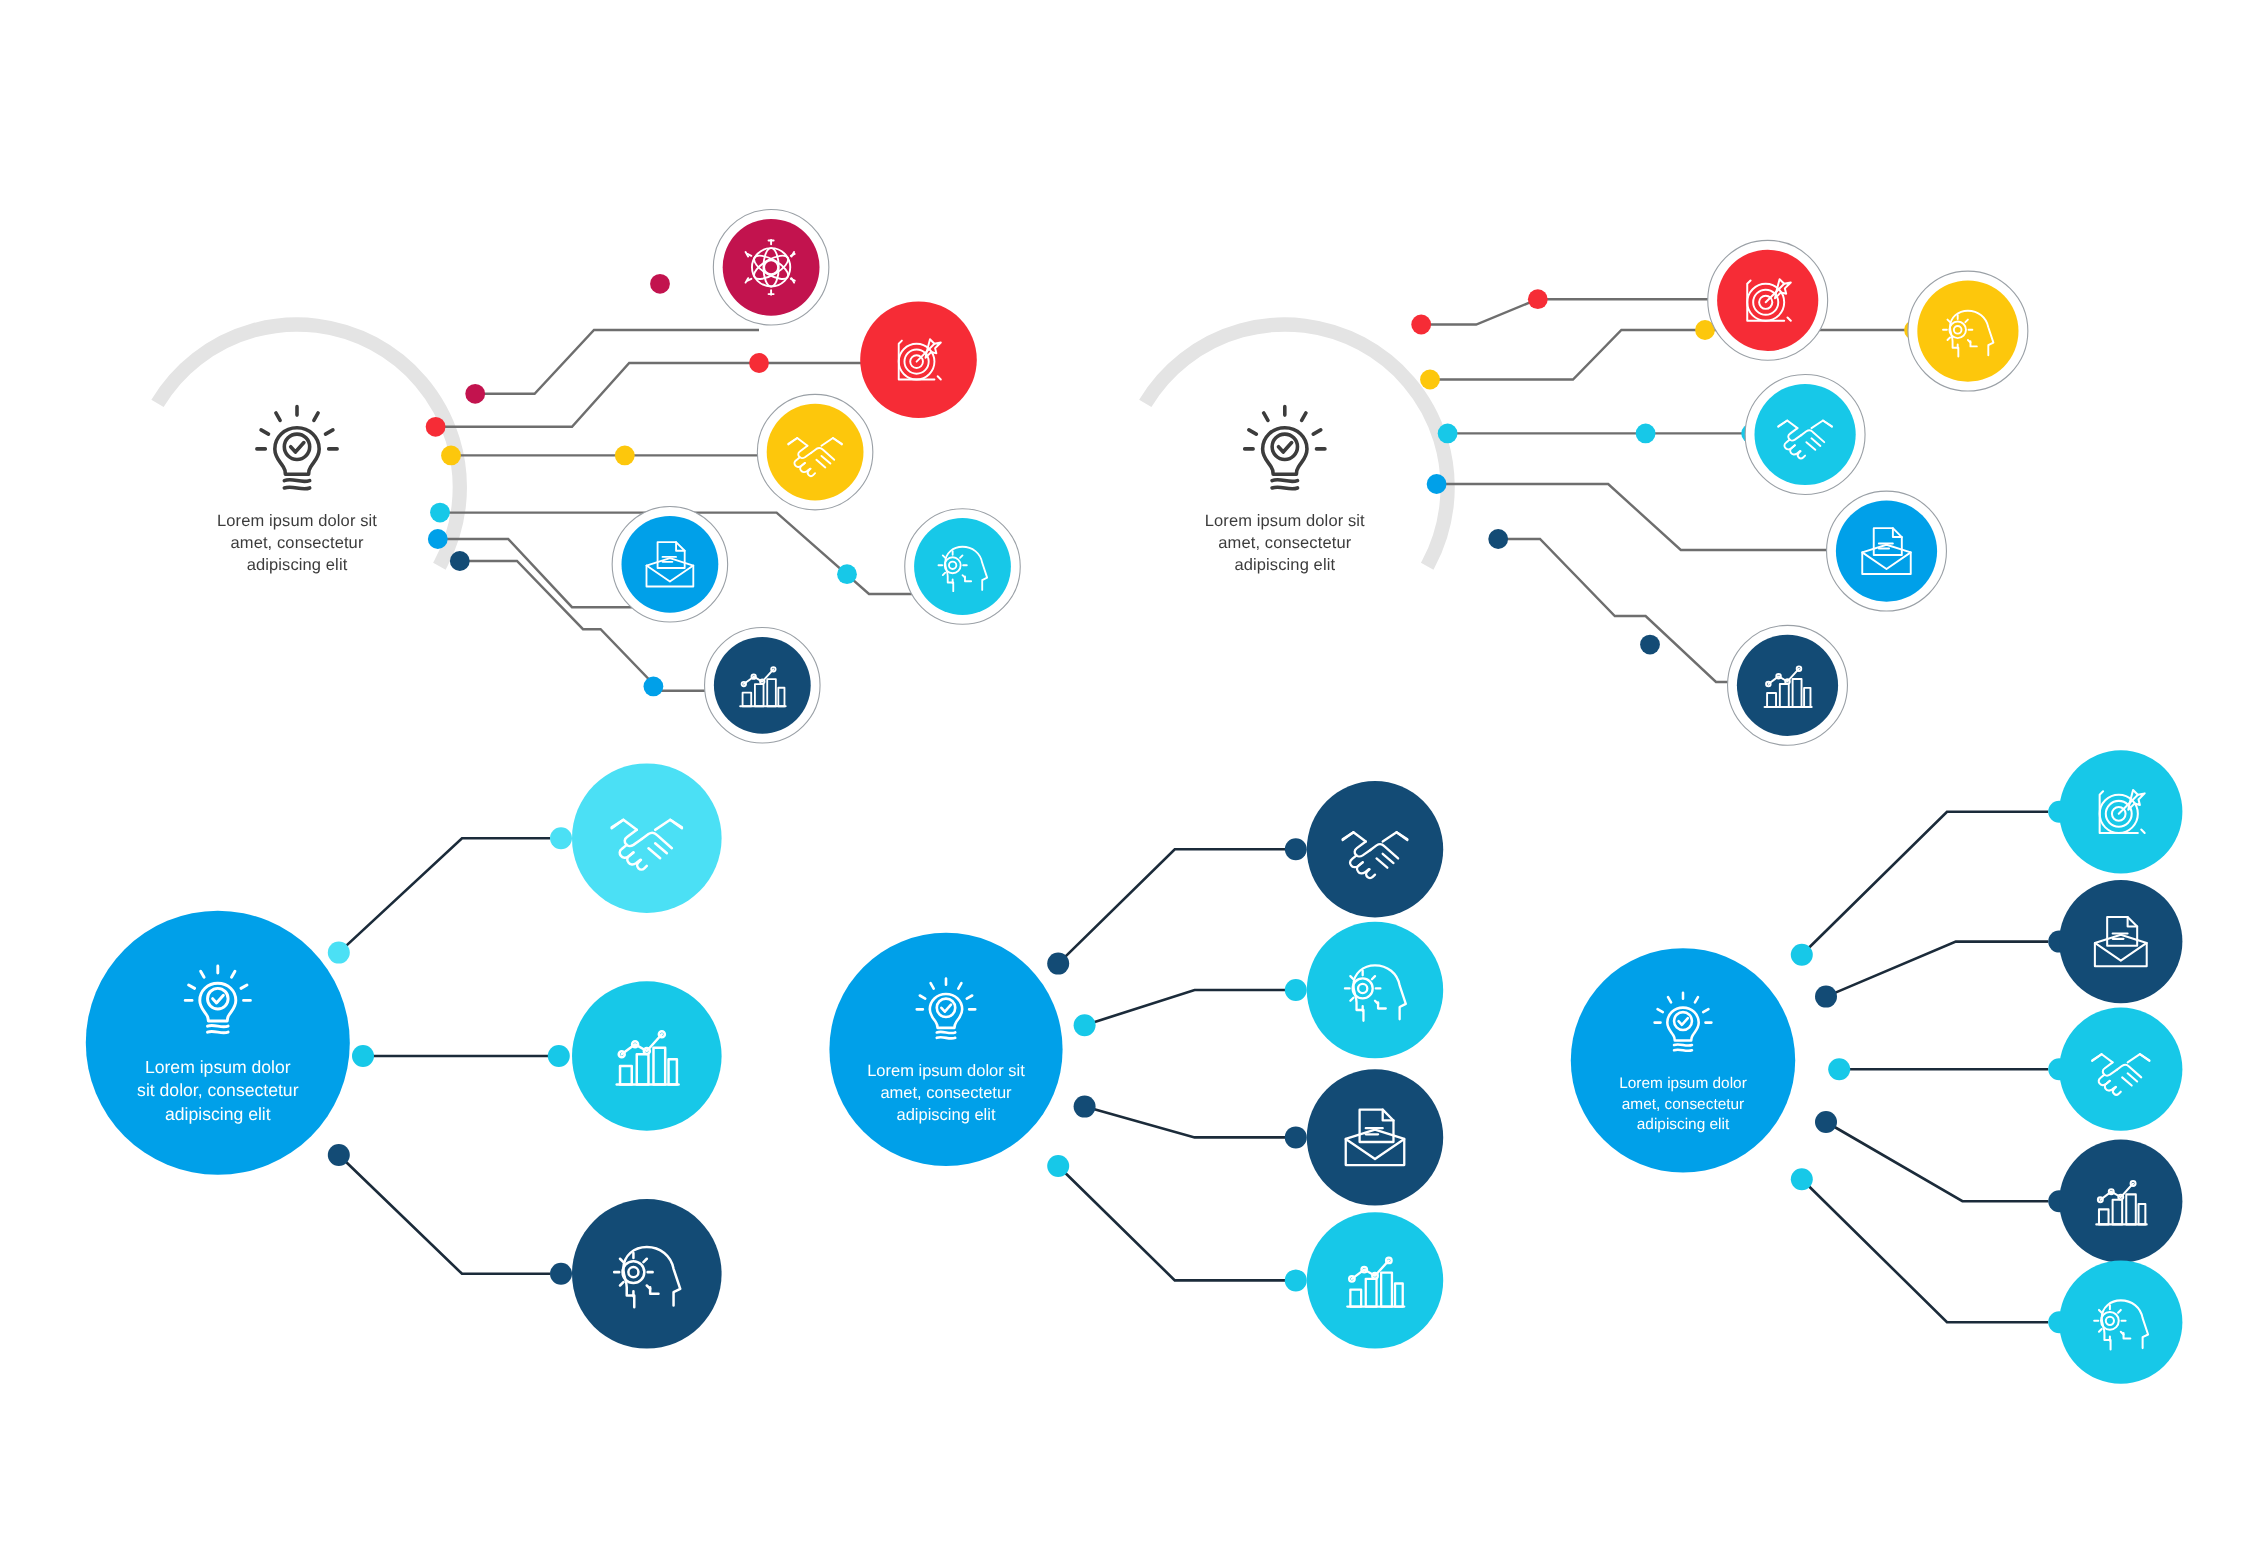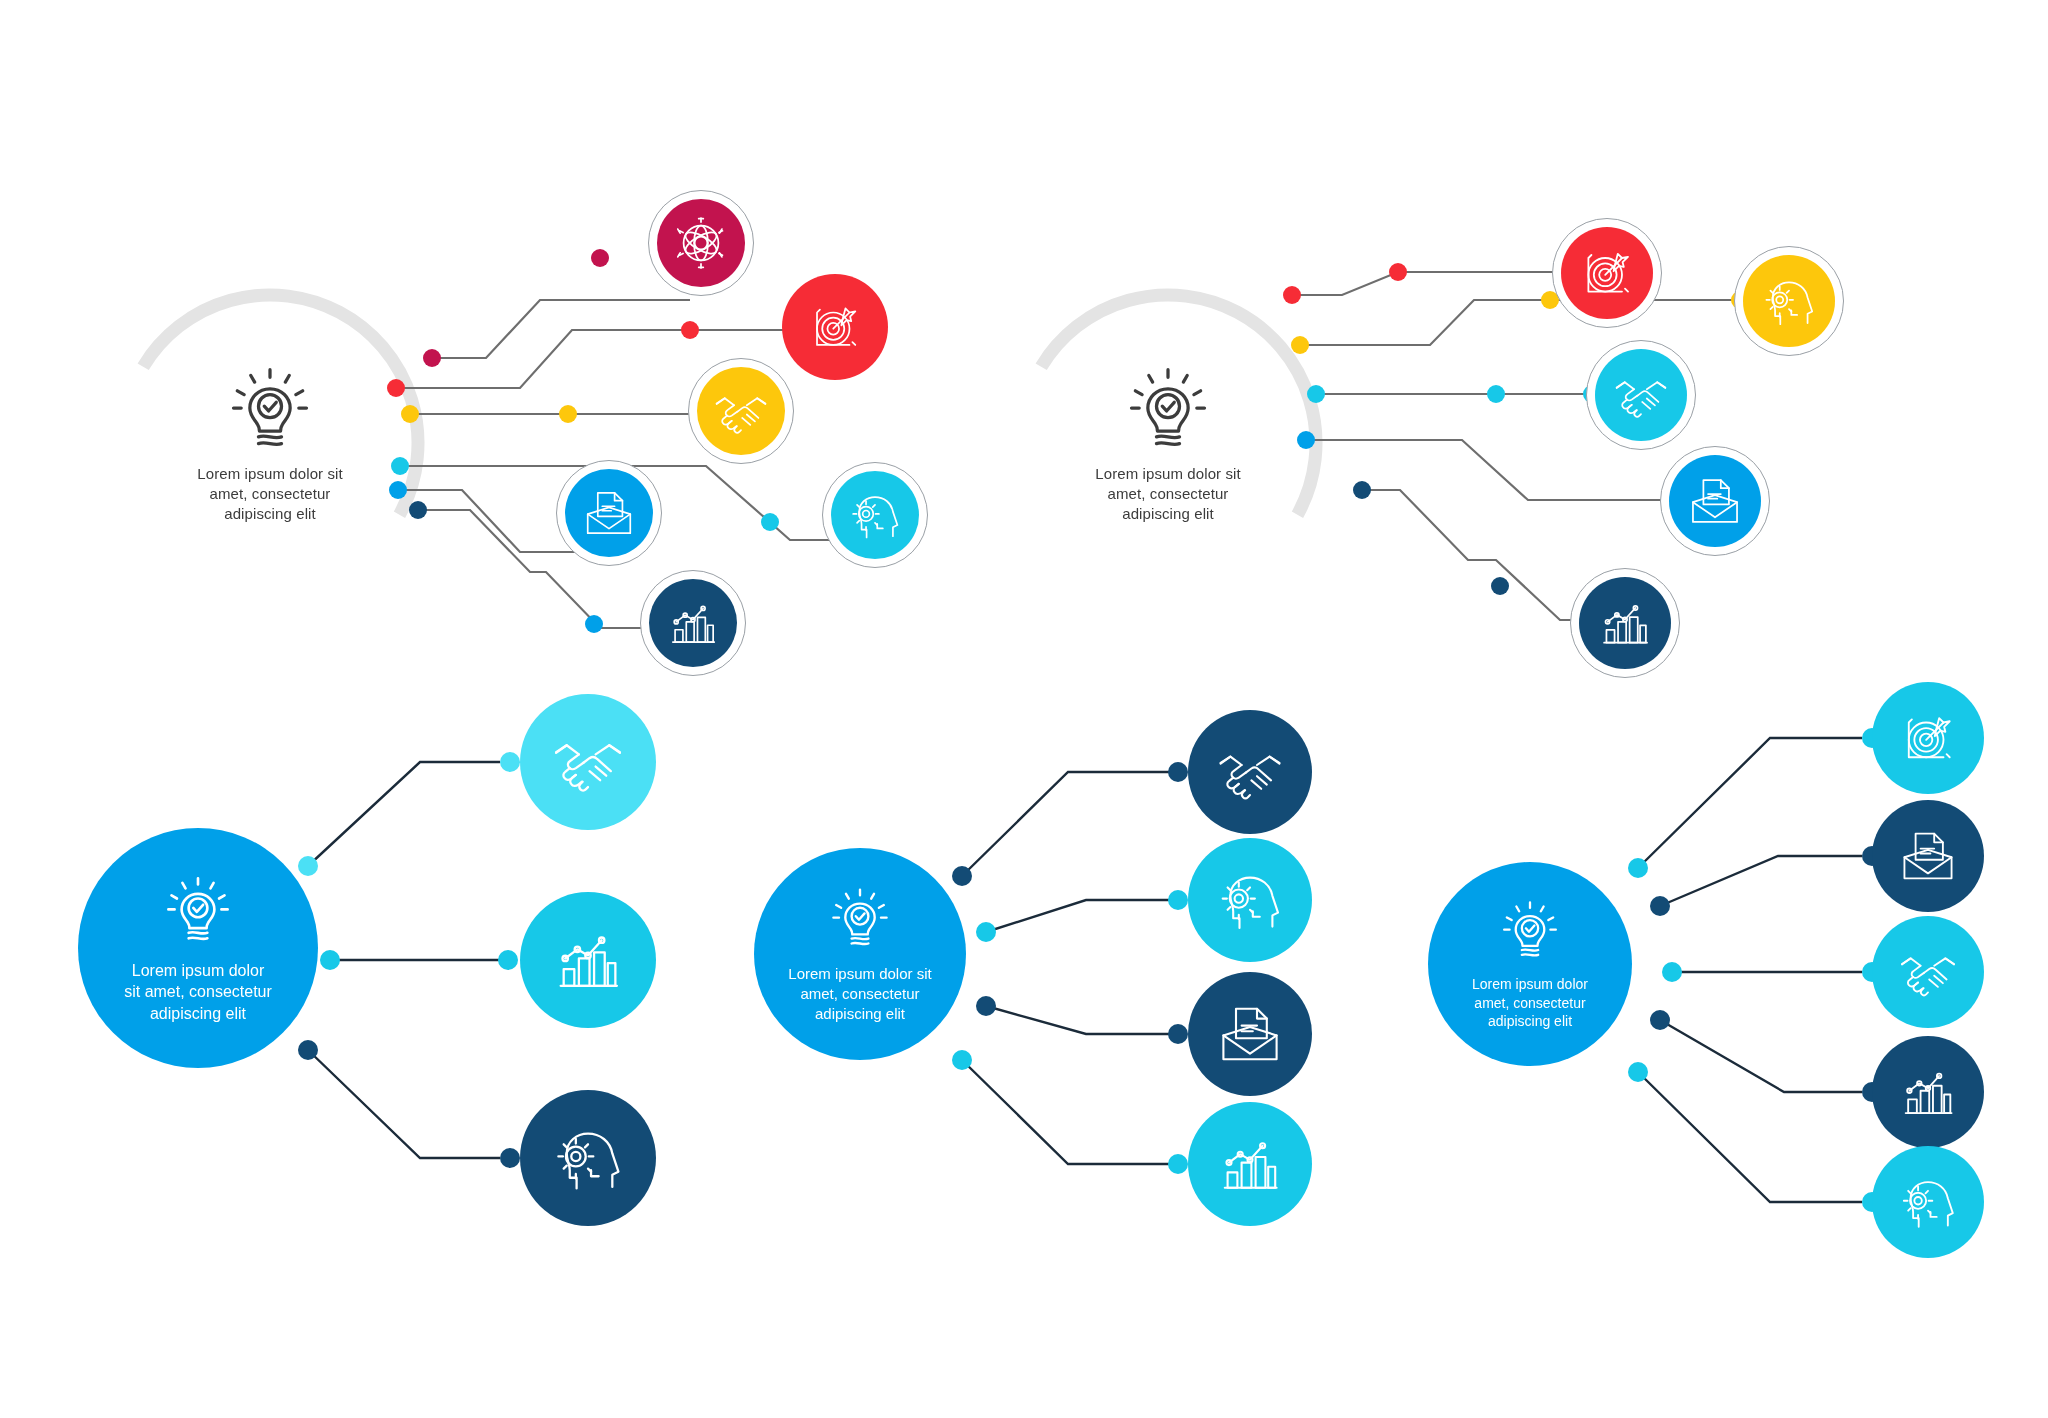--- a/index.html
+++ b/index.html
@@ -347,21 +347,21 @@
         </svg>
     </div>
   </div>
 
   <div class="hub-f" style="left:78px; top:828px; width:240px; height:240px;">
     <svg class="ic" width="78" height="78" viewBox="0 0 100 100" style="color:#fff">
         <use href="#i-bulb"></use>
       </svg>
     <div class="cap">
       <div>Lorem ipsum dolor</div>
-      <div>sit amet, consectetur</div>
+      <div>sit dolor, consectetur</div>
       <div>adipiscing elit</div>
     </div>
   </div>
 
   <div class="node" style="left:520px; top:694px; width:136px; height:136px;">
     <div class="disc" style="width:136px;height:136px;background:#4be0f5;">
       <svg class="ic" width="76" height="76" viewBox="0 0 100 100" style="color:#fff">
           <use href="#i-handshake"></use>
         </svg>
     </div>

